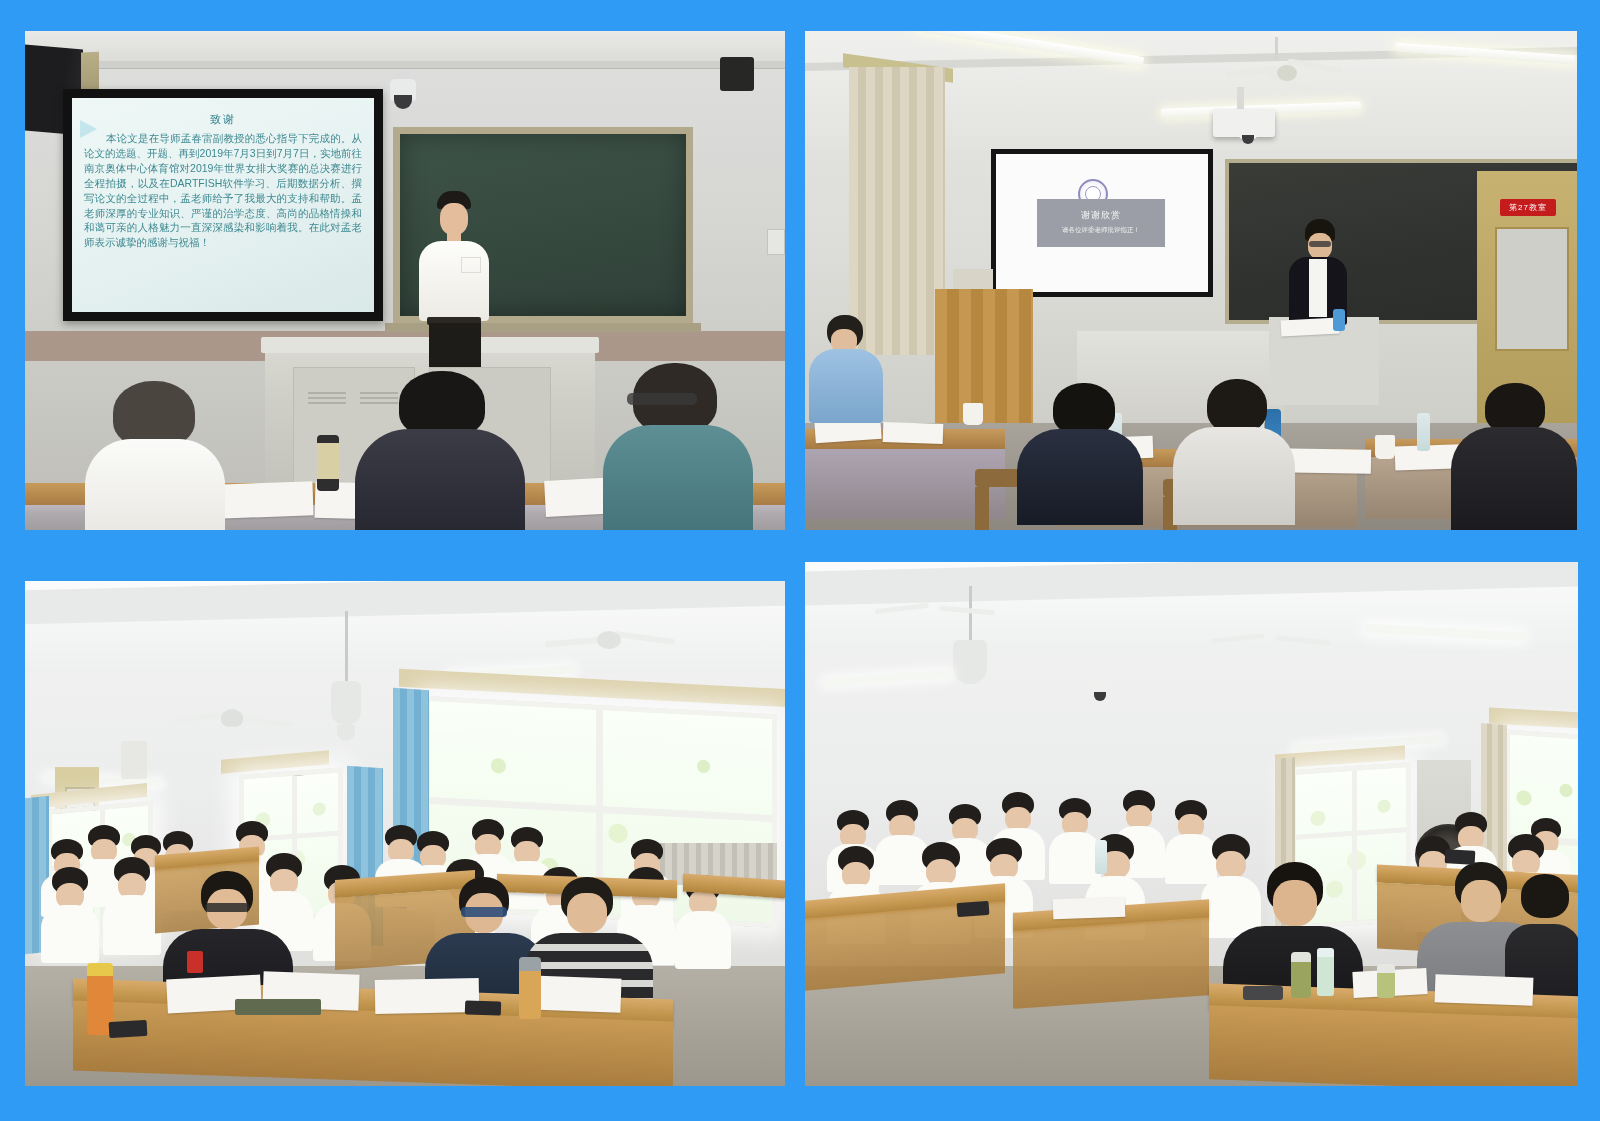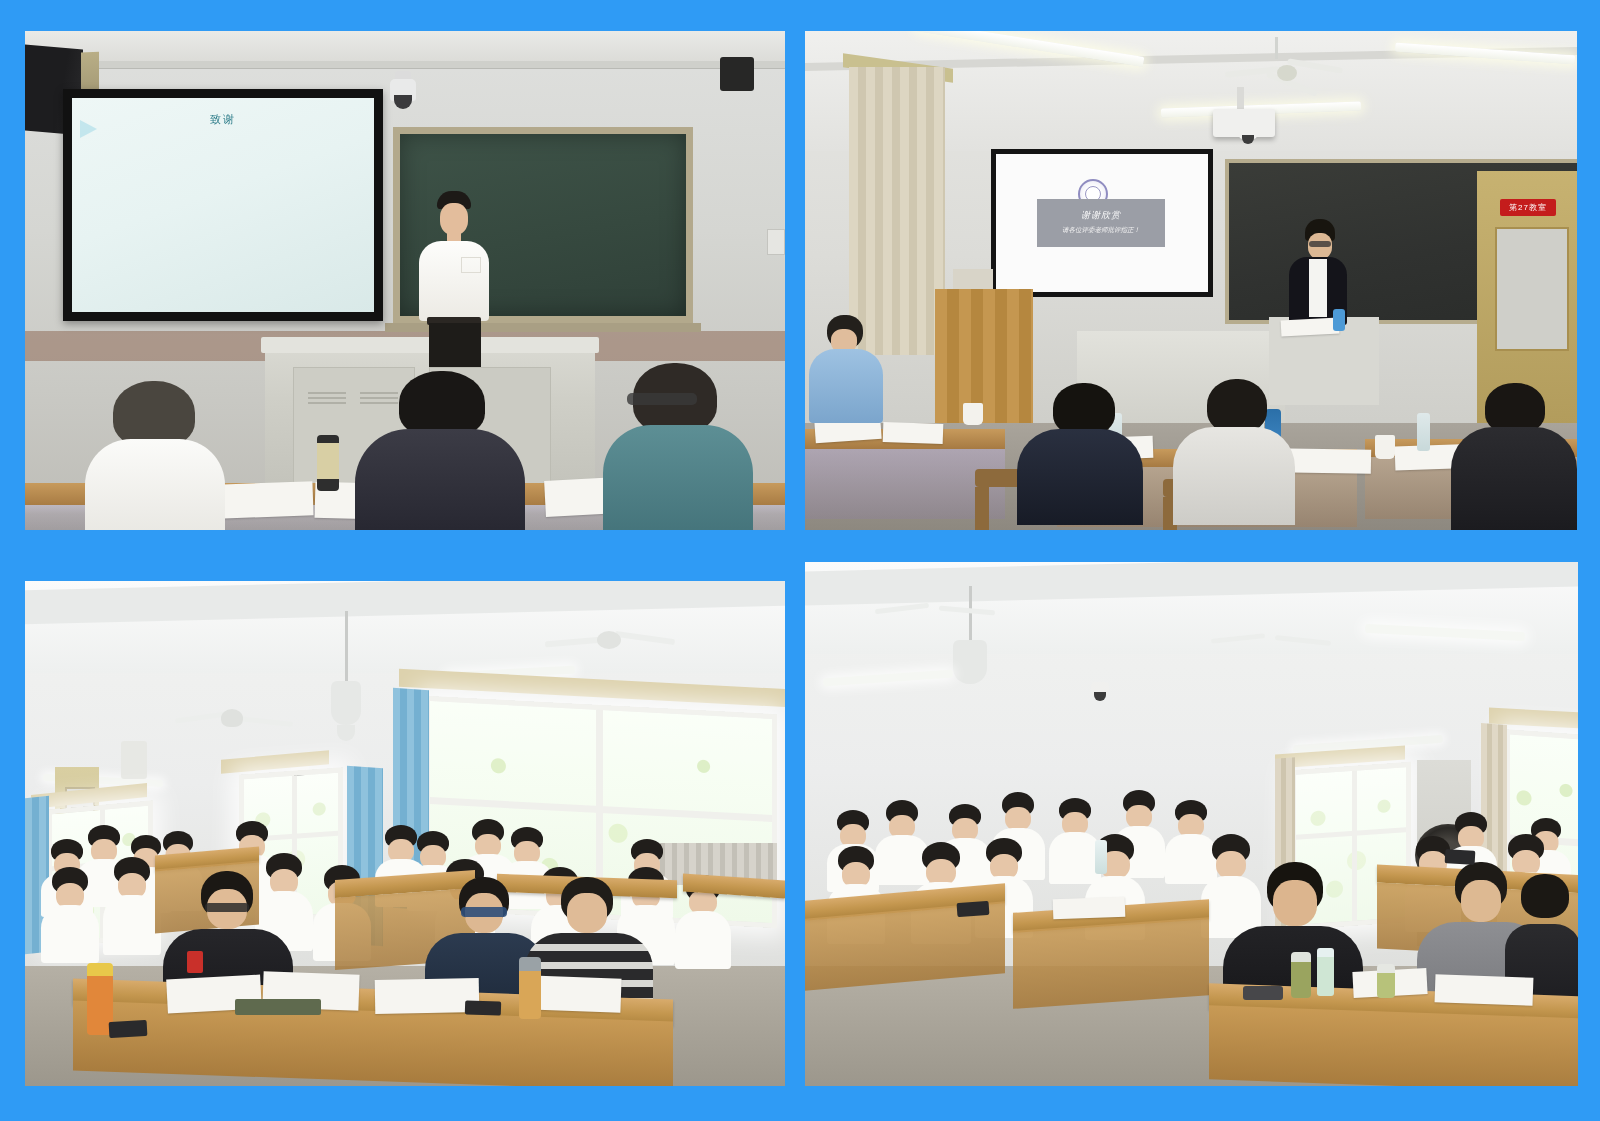--- a/index.html
+++ b/index.html
@@ -92,21 +92,21 @@
      background:repeating-linear-gradient(90deg,#ddd6c2 0 9px,#cfc7b0 9px 17px);}
   .p2-curtain-rod{position:absolute;left:38px;top:30px;width:110px;height:14px;background:#c9c08f;transform:skewY(8deg);}
   .p2-proj{position:absolute;left:408px;top:78px;width:62px;height:28px;background:#f0f0ee;border-radius:3px;
      box-shadow:0 3px 5px rgba(0,0,0,.25);}
   .p2-proj-arm{position:absolute;left:432px;top:56px;width:7px;height:24px;background:#dadad7;}
   .p2-fan{position:absolute;left:420px;top:22px;width:120px;height:40px;}
   .p2-fan-blade{position:absolute;background:#e9eae6;border-radius:3px;}
   .p2-fan-hub{position:absolute;left:52px;top:12px;width:20px;height:16px;background:#d6d8cd;border-radius:50%;}
   .p2-screenframe{position:absolute;left:186px;top:118px;width:222px;height:148px;background:#141414;padding:5px;box-sizing:border-box;}
   .p2-screen{position:absolute;left:191px;top:123px;width:212px;height:138px;background:#fbfbfb;}
-  .p2-slidebox{position:absolute;left:232px;top:168px;width:128px;height:48px;background:#9b9ea6;font-style:italic;}
+  .p2-slidebox{position:absolute;left:232px;top:168px;width:128px;height:48px;background:#9b9ea6;}
   .p2-slide-title{color:#fff;font-size:9px;text-align:center;margin-top:10px;letter-spacing:1px;}
   .p2-slide-sub{color:#f2f2f2;font-size:6.5px;text-align:center;margin-top:4px;}
   .p2-emblem{position:absolute;left:273px;top:148px;width:26px;height:26px;border:2px solid #8f8cc0;border-radius:50%;
      background:radial-gradient(circle,#fff 40%,#e3e2f0 100%);}
   .p2-emblem:after{content:"";position:absolute;left:5px;top:5px;right:5px;bottom:5px;border:1px solid #9a97c4;border-radius:50%;}
   .p2-board{position:absolute;left:420px;top:128px;width:400px;height:165px;
      background:linear-gradient(170deg,#3a3c38 0%,#303230 55%,#2a2c2a 100%);border:4px solid #b6ac8e;box-sizing:border-box;}
   .p2-door{position:absolute;left:672px;top:140px;width:104px;height:255px;background:linear-gradient(180deg,#c7b271,#b29c5c);}
   .p2-doorwin{position:absolute;left:690px;top:196px;width:70px;height:120px;background:#cfcfc9;border:2px solid #a88f4f;}
   .p2-sign{position:absolute;left:695px;top:168px;width:56px;height:17px;background:#c41c1c;border-radius:2px;
@@ -174,20 +174,21 @@
 
       <div class="p1-floorband"></div>
 
       <div class="p1-board"></div>
       <div class="p1-board-ledge"></div>
 
       <div class="p1-screenframe"></div>
       <div class="p1-screen">
         <div class="p1-slide-arrow"></div>
         <div class="p1-slide-title">致谢</div>
+        <div class="p1-slide-body">本论文是在导师孟春雷副教授的悉心指导下完成的。从论文的选题、开题、再到2019年7月3日到7月7日，实地前往南京奥体中心体育馆对2019年世界女排大奖赛的总决赛进行全程拍摄，以及在DARTFISH软件学习、后期数据分析、撰写论文的全过程中，孟老师给予了我最大的支持和帮助。孟老师深厚的专业知识、严谨的治学态度、高尚的品格情操和和蔼可亲的人格魅力一直深深感染和影响着我。在此对孟老师表示诚挚的感谢与祝福！</div>
       </div>
 
       <div class="p1-podium"></div>
       <div class="p1-podium-top"></div>
       <div class="p1-podium-door">
         <div class="p1-vent" style="left:14px;top:24px"></div>
         <div class="p1-vent" style="left:14px;top:29px"></div>
         <div class="p1-vent" style="left:14px;top:34px"></div>
         <div class="p1-vent" style="left:66px;top:24px"></div>
         <div class="p1-vent" style="left:66px;top:29px"></div>

